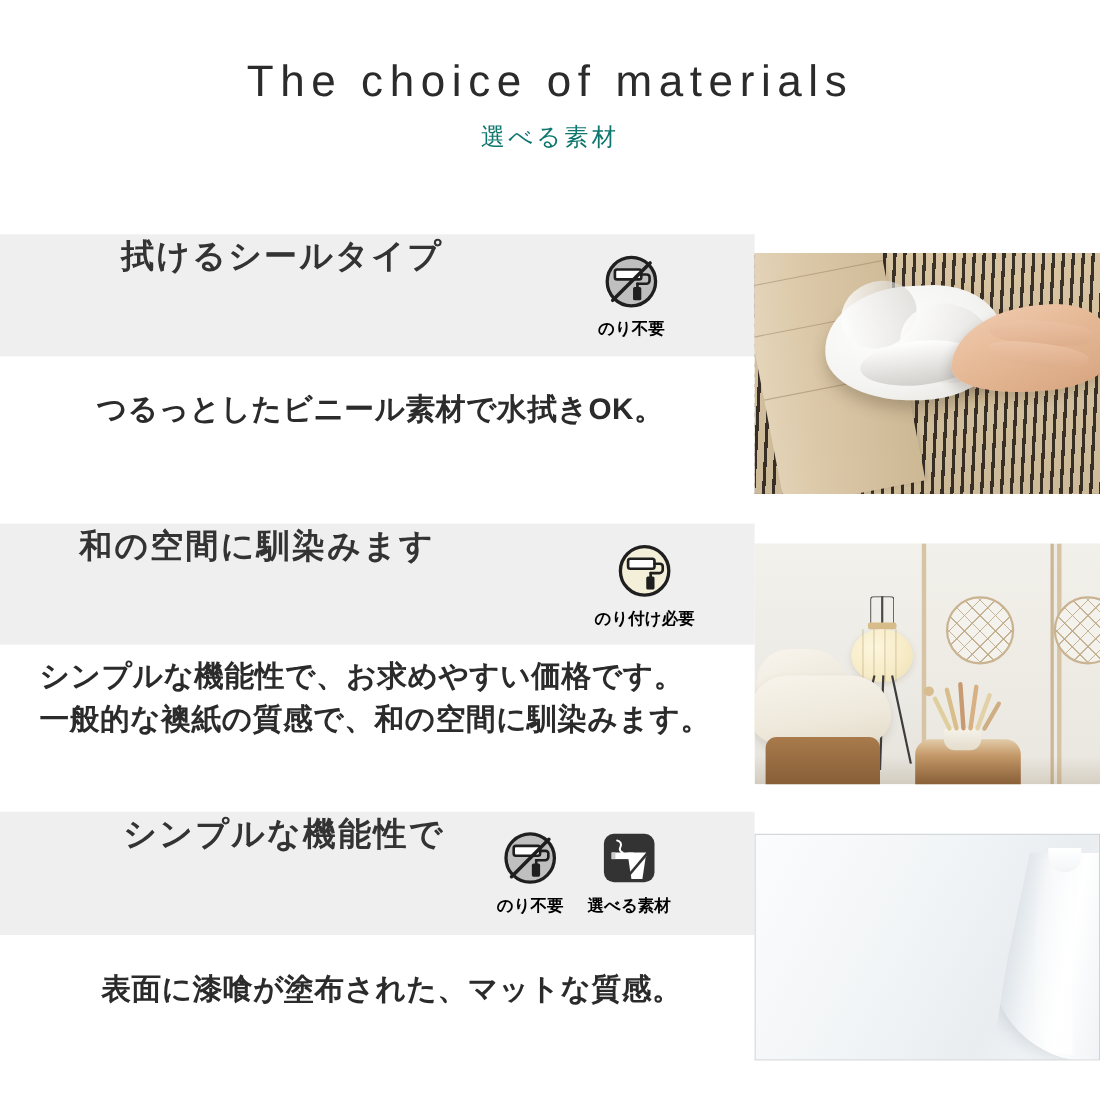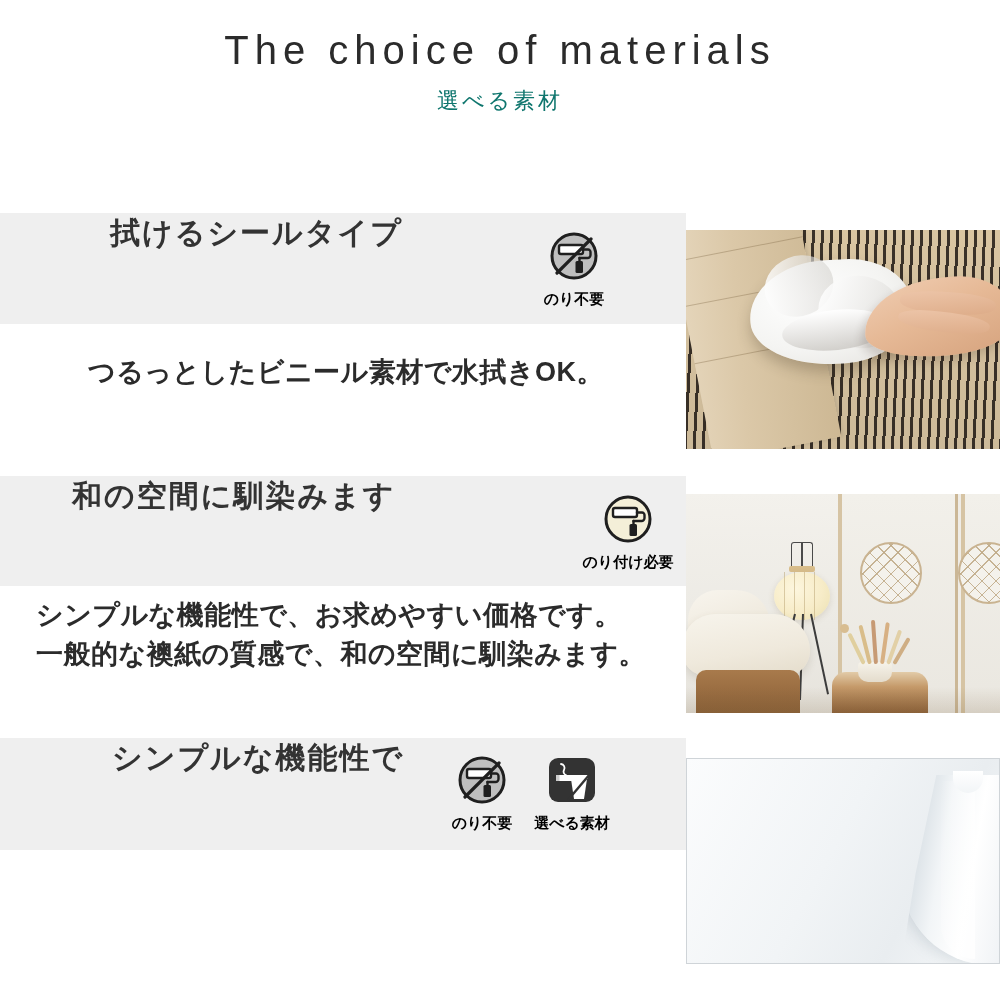--- a/index.html
+++ b/index.html
@@ -22,21 +22,21 @@
   
   .header {
     position: absolute;
     top: 0; left: 0;
     width: 1000px;
     height: 200px;
     display: flex;
     flex-direction: column;
     align-items: center;
     justify-content: flex-start;
-    padding-top: 28px;
+    padding-top: 52px;
   }
   .header-title {
     font-size: 40px;
     letter-spacing: 6px;
     color: #2b2b2b;
     font-weight: 400;
     line-height: 1.1;
     white-space: nowrap;
   }
   .header-sub {
@@ -87,21 +87,21 @@
   .s2-title { margin-left: 72px; }
   .s3-title { margin-left: 112px; }
 
   .badges {
     position: absolute;
     display: flex;
     align-items: flex-start;
     gap: 14px;
   }
   .s1-badges { left: 536px; top: 17px; }
-  .s2-badges { left: 568px; top: 17px; }
+  .s2-badges { left: 526px; top: 17px; }
   .s3-badges { left: 444px; top: 16px; }
 
   .badge {
     display: flex;
     flex-direction: column;
     align-items: center;
     width: 76px;
   }
   .badge-label {
     margin-top: 4px;
@@ -466,20 +466,23 @@
           <rect x="12" y="21" width="20" height="6" fill="#ffffff"></rect>
           <rect x="12" y="21" width="3.5" height="6" fill="#cccccc"></rect>
           <path d="M27 25 h16 l-3 20 h-10 z" fill="#ffffff"></path>
           <rect x="26" y="21" width="18" height="4" rx="1" fill="#ffffff"></rect>
           <line x1="24" y1="46" x2="46" y2="20" stroke="#333333" stroke-width="2.4"></line>
         </svg>
         <div class="badge-label">選べる素材</div>
       </div>
     </div>
 
+    <div class="desc s3-desc">
+      <div>表面に漆喰が塗布された、マットな質感。</div>
+    </div>
 
     <div class="photo p3">
       <div class="paper"></div>
       <div class="paper-curl"></div>
       <div class="paper-curl-hi"></div>
       <div class="paper-notch"></div>
     </div>
   </div>
 
 </div>

